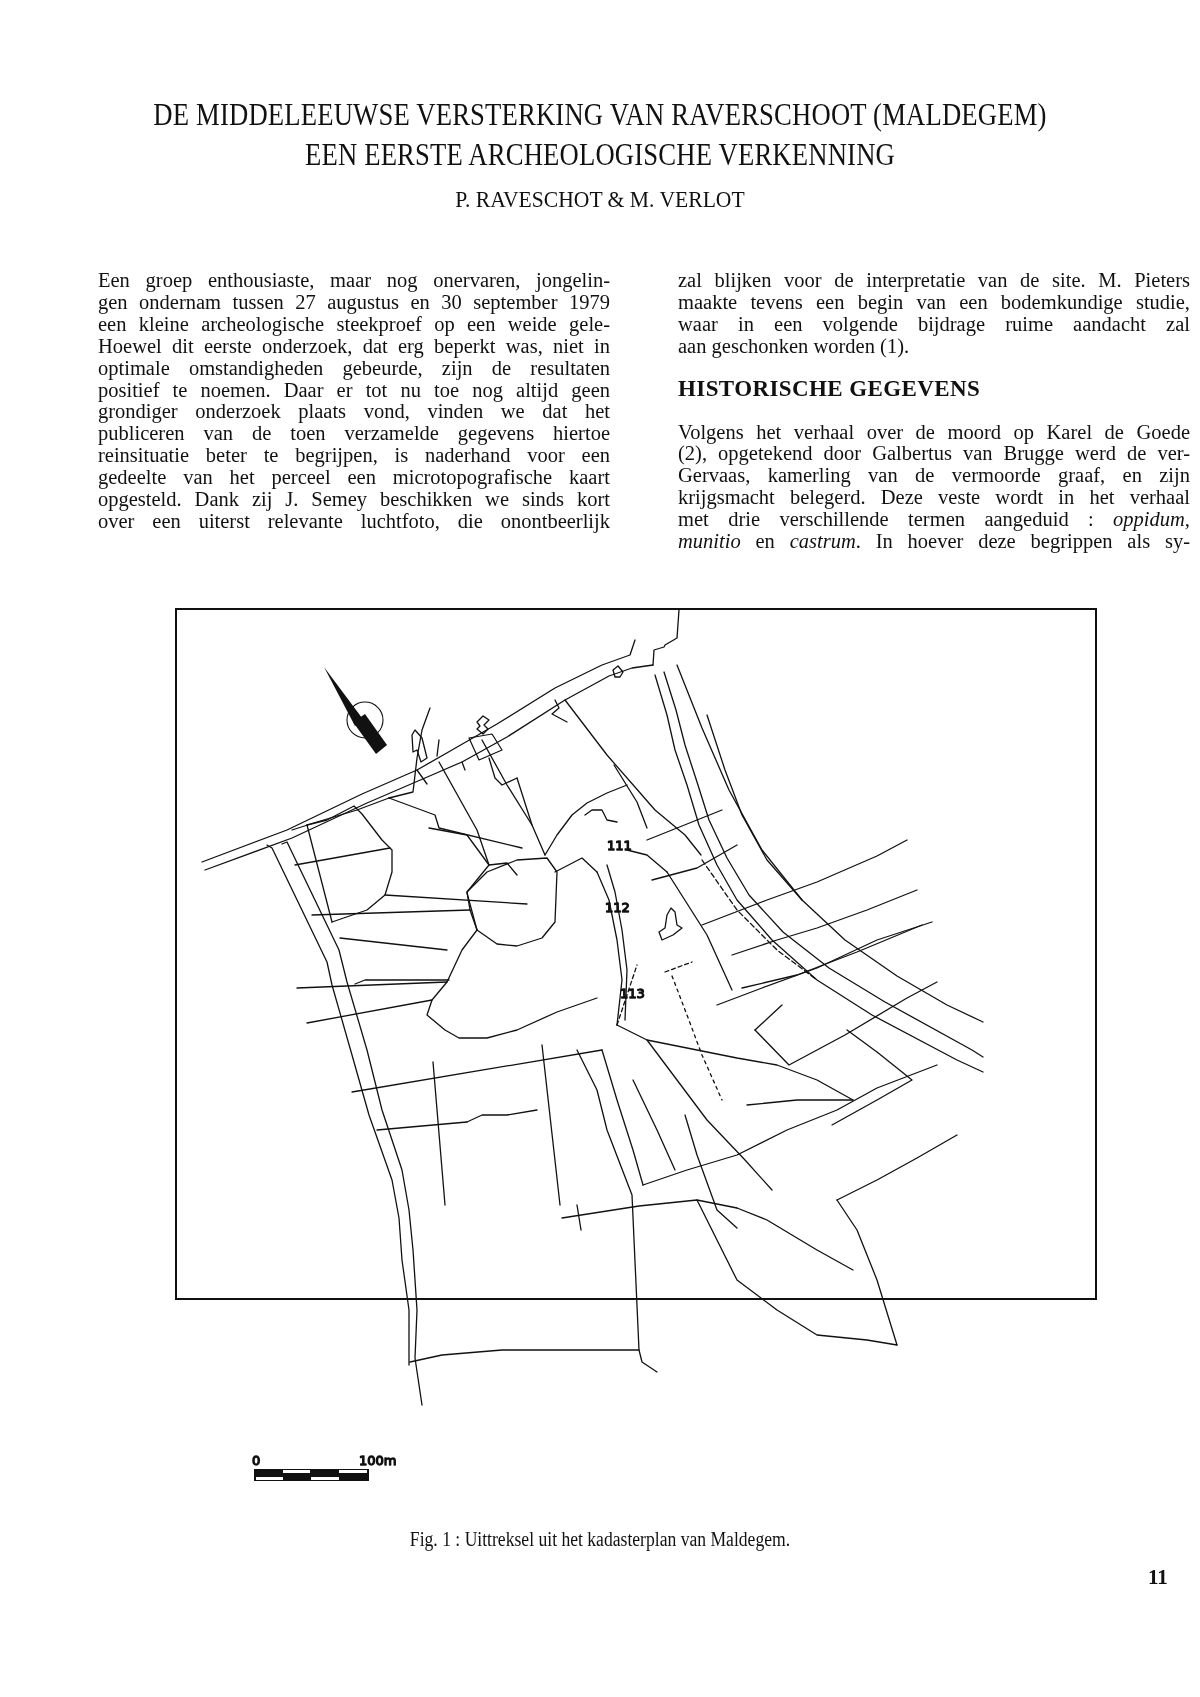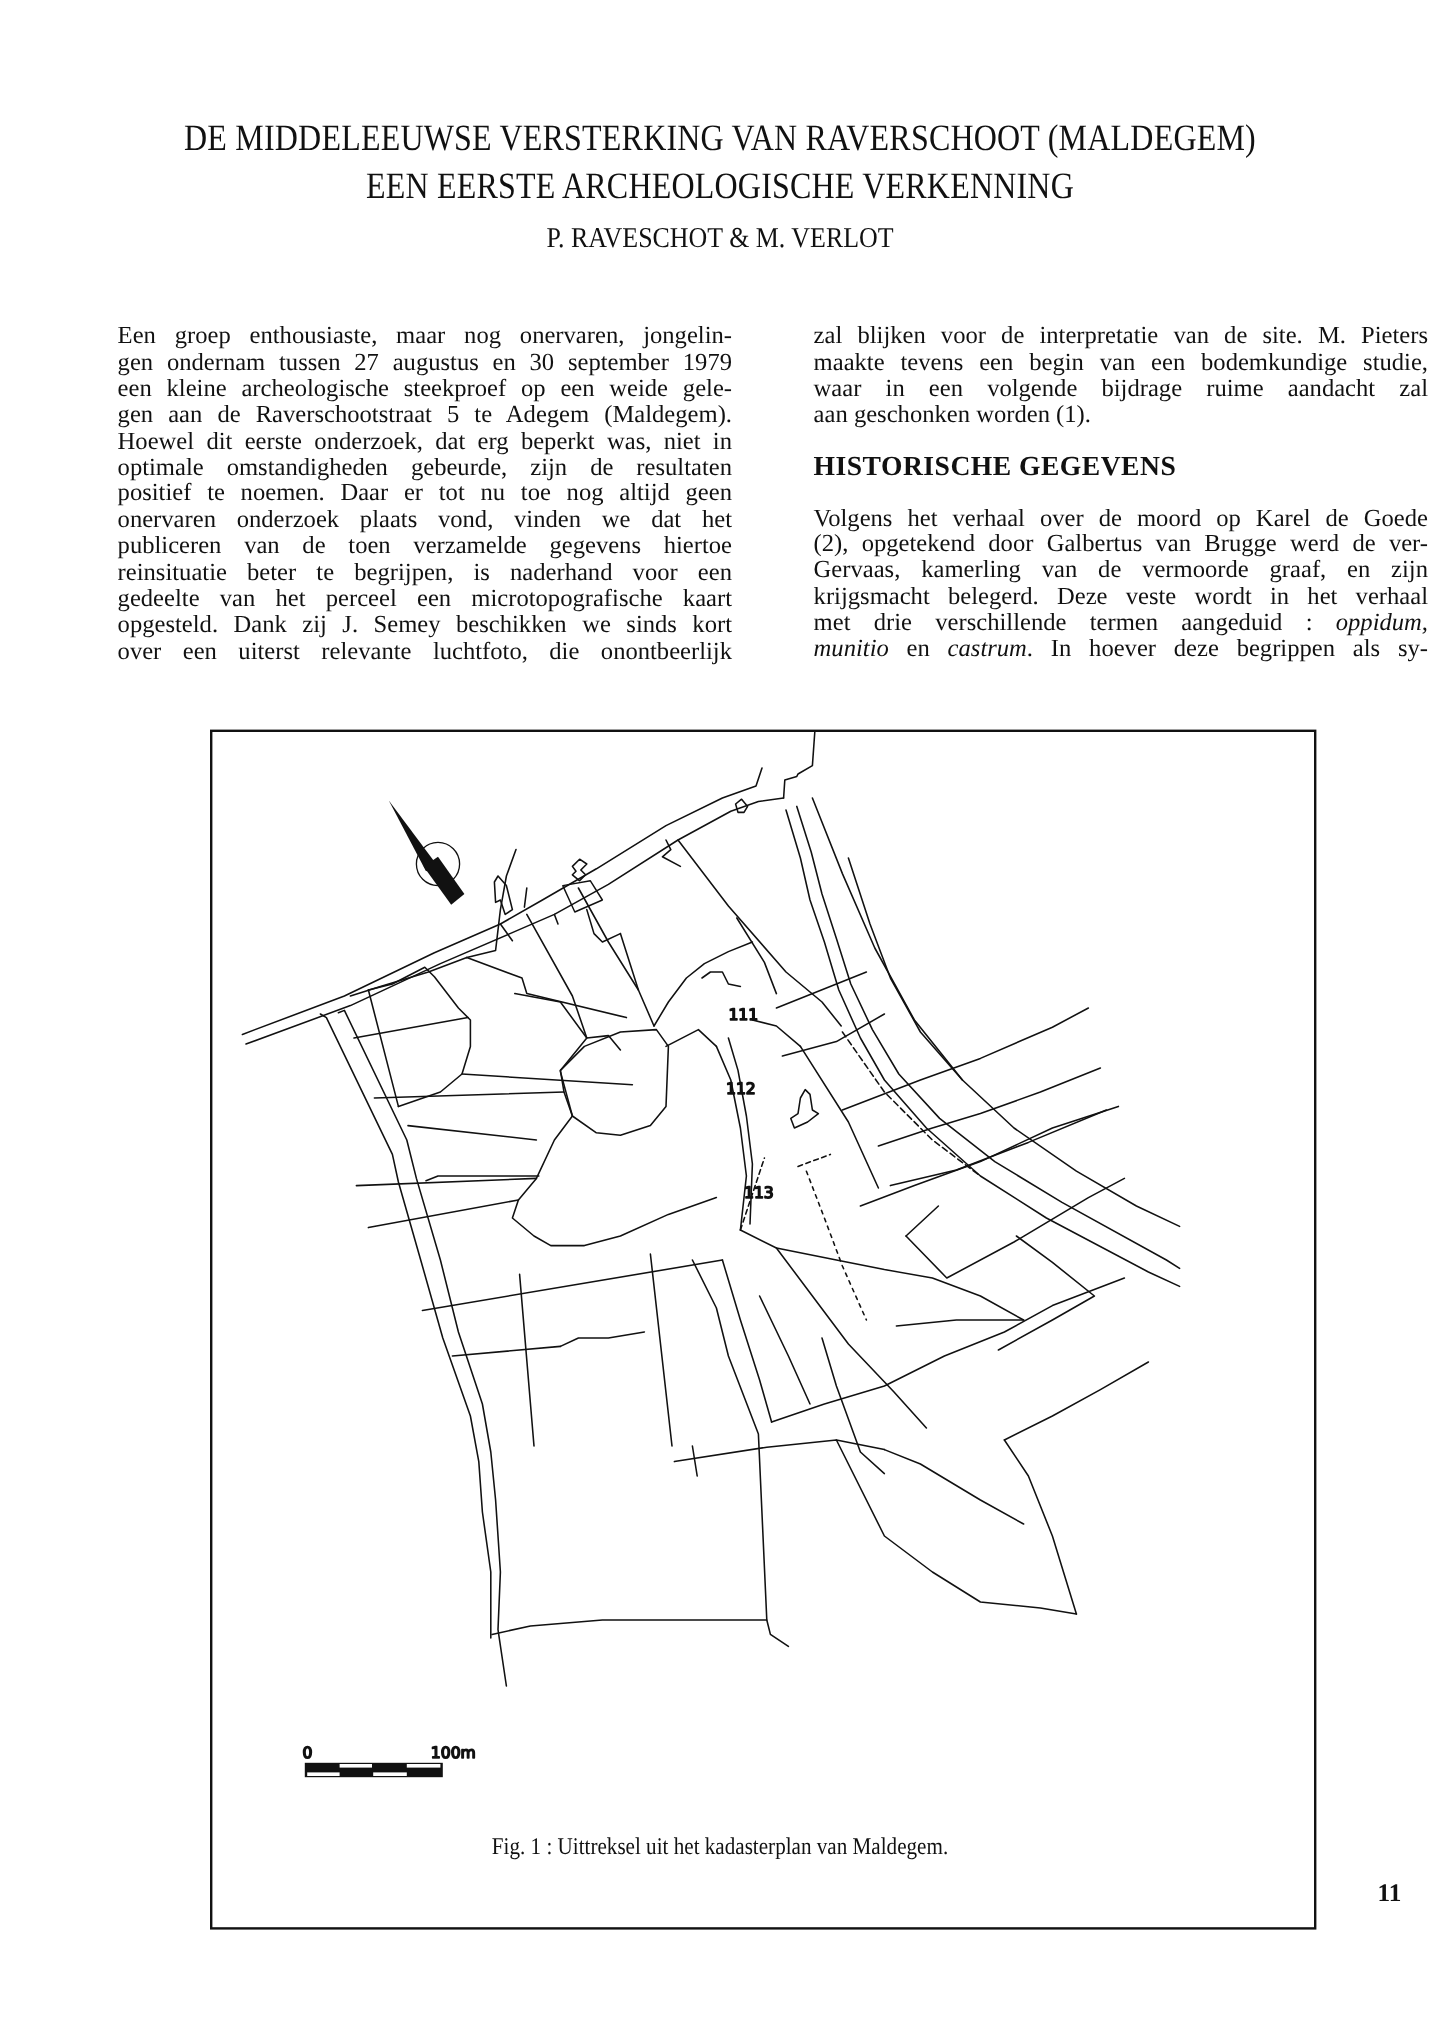--- a/index.html
+++ b/index.html
@@ -8,43 +8,42 @@
   .title1 { top: 95px; }
   .title2 { top: 135px; }
   .authors { position: absolute; top: 186px; left: 0; width: 1200px; text-align: center; font-size: 24px; transform: scaleX(0.9); transform-origin: 600px 0; }
   .col { position: absolute; top: 270px; width: 512px; font-size: 20.5px; line-height: 21.9px; text-align: justify; }
   .col p { margin: 0; }
   .col-left { left: 98px; }
   .col-right { left: 646px; margin-left: 32px; }
   .line { display: block; text-align-last: justify; white-space: nowrap; }
   .line.last { text-align-last: left; }
   .heading { font-weight: bold; font-size: 23px; margin: 20px 0 22px 0 !important; letter-spacing: 0.4px; }
-  .fig { position: absolute; left: 175px; top: 608px; width: 922px; height: 1000px; border: 2.5px solid #111; box-sizing: border-box; }
+  .fig { position: absolute; left: 175px; top: 608px; width: 922px; height: 692px; border: 2.5px solid #111; box-sizing: border-box; }
   .fig svg { position: absolute; left: 0; top: 0; }
   .caption { position: absolute; top: 1528px; left: 0; width: 1200px; text-align: center; font-size: 20px; transform: scaleX(0.88); transform-origin: 600px 0; }
   .pagenum { position: absolute; top: 1565px; left: 1148px; font-size: 21px; font-weight: bold; }
   .maplabel { font-family: "DejaVu Sans", sans-serif; font-size: 13px; fill: #111; }
 </style>
 </head>
 <body>
 
 <div class="title title1">DE MIDDELEEUWSE VERSTERKING VAN RAVERSCHOOT (MALDEGEM)</div>
 <div class="title title2">EEN EERSTE ARCHEOLOGISCHE VERKENNING</div>
 <div class="authors">P. RAVESCHOT &amp; M. VERLOT</div>
 
 <div class="col col-left">
   <p id="left-para">
       <span class="line">Een groep enthousiaste, maar nog onervaren, jongelin-</span>
       <span class="line">gen ondernam tussen 27 augustus en 30 september 1979</span>
       <span class="line">een kleine archeologische steekproef op een weide gele-</span>
-      <span class="line">gen aan de Raverschootstraat 5 te Adegem (Maldegem).</span>
       <span class="line">Hoewel dit eerste onderzoek, dat erg beperkt was, niet in</span>
       <span class="line">optimale omstandigheden gebeurde, zijn de resultaten</span>
       <span class="line">positief te noemen. Daar er tot nu toe nog altijd geen</span>
-      <span class="line">onervaren onderzoek plaats vond, vinden we dat het</span>
+      <span class="line">grondiger onderzoek plaats vond, vinden we dat het</span>
       <span class="line">publiceren van de toen verzamelde gegevens hiertoe</span>
       <span class="line">reinsituatie beter te begrijpen, is naderhand voor een</span>
       <span class="line">gedeelte van het perceel een microtopografische kaart</span>
       <span class="line">opgesteld. Dank zij J. Semey beschikken we sinds kort</span>
       <span class="line">over een uiterst relevante luchtfoto, die onontbeerlijk</span>
     </p>
 </div>
 
 <div class="col col-right">
   <p id="right-intro">

